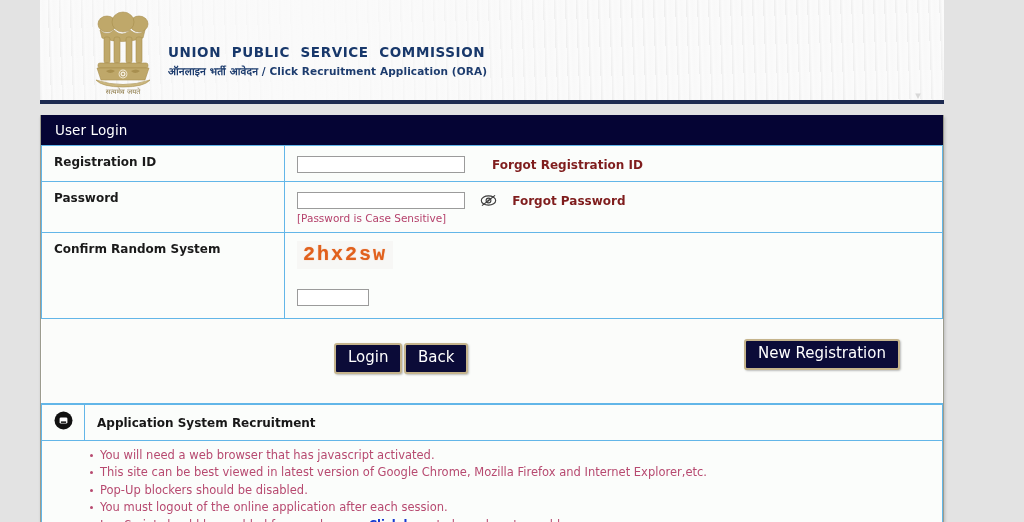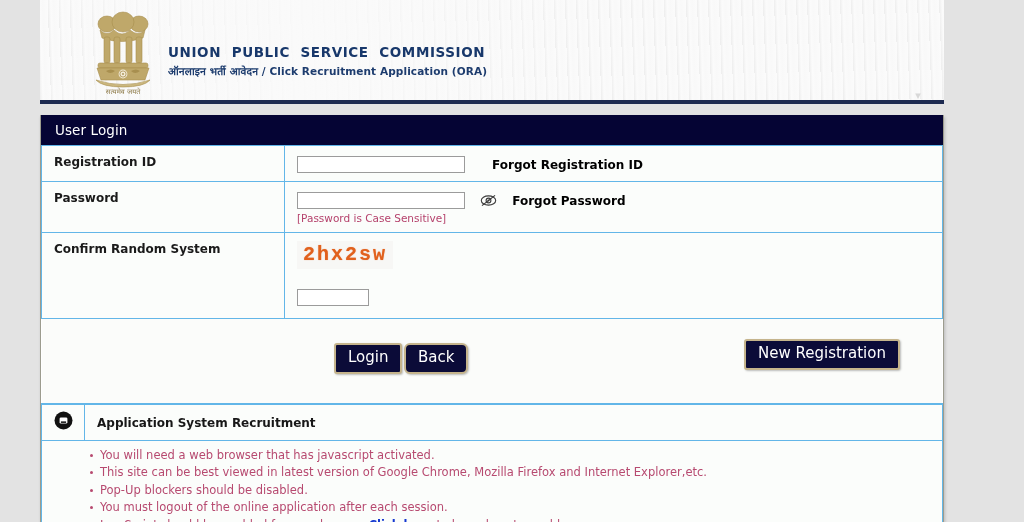--- a/index.html
+++ b/index.html
@@ -139,21 +139,21 @@
     width: 168px;
     box-sizing: border-box;
     font-size: 12px;
     padding: 1px 3px;
     font-family: "DejaVu Sans", sans-serif;
     vertical-align: middle;
   }
   .txt-input.small { width: 72px; }
 
   .link-blue {
-    color: #000000;
+    color: #7f1d1d;
     font-size: 12px;
     font-weight: bold;
     text-decoration: none;
     font-family: "DejaVu Sans", "Liberation Sans", sans-serif;
     vertical-align: middle;
   }
   .reg-link { margin-left: 22px; }
   .pwd-link { margin-left: 10px; }
 
   .eye-toggle {
@@ -200,21 +200,21 @@
     border: 2px solid #c5b48c;
     border-radius: 3px;
     font-size: 15px;
     font-family: "DejaVu Sans", "Liberation Sans", sans-serif;
     padding: 5px 12px 6px 12px;
     cursor: pointer;
     line-height: 1.05;
     box-shadow: 1px 1px 2px rgba(0,0,0,0.25);
   }
   #btn-login { left: 292px; top: 24px; }
-  #btn-back  { left: 362px; top: 24px; border-radius: 6px; }
+  #btn-back  { left: 362px; top: 24px; }
   #btn-new-reg { left: 702px; top: 20px; }
 
   
   .req-wrap {
     border-top: 1px solid #62b6e8;
   }
   table.req-table {
     border-collapse: collapse;
     width: 100%;
   }

